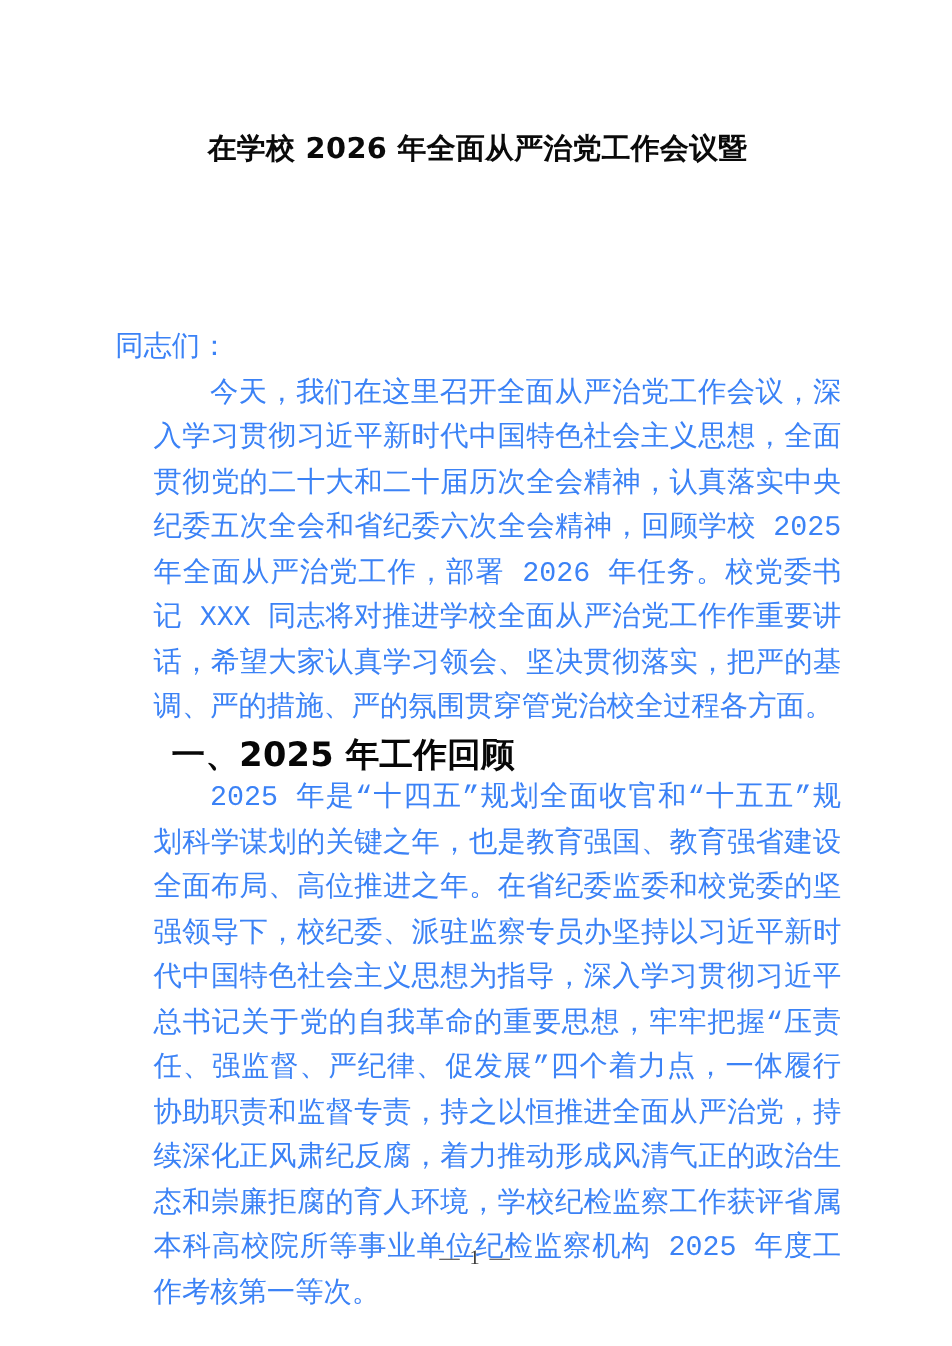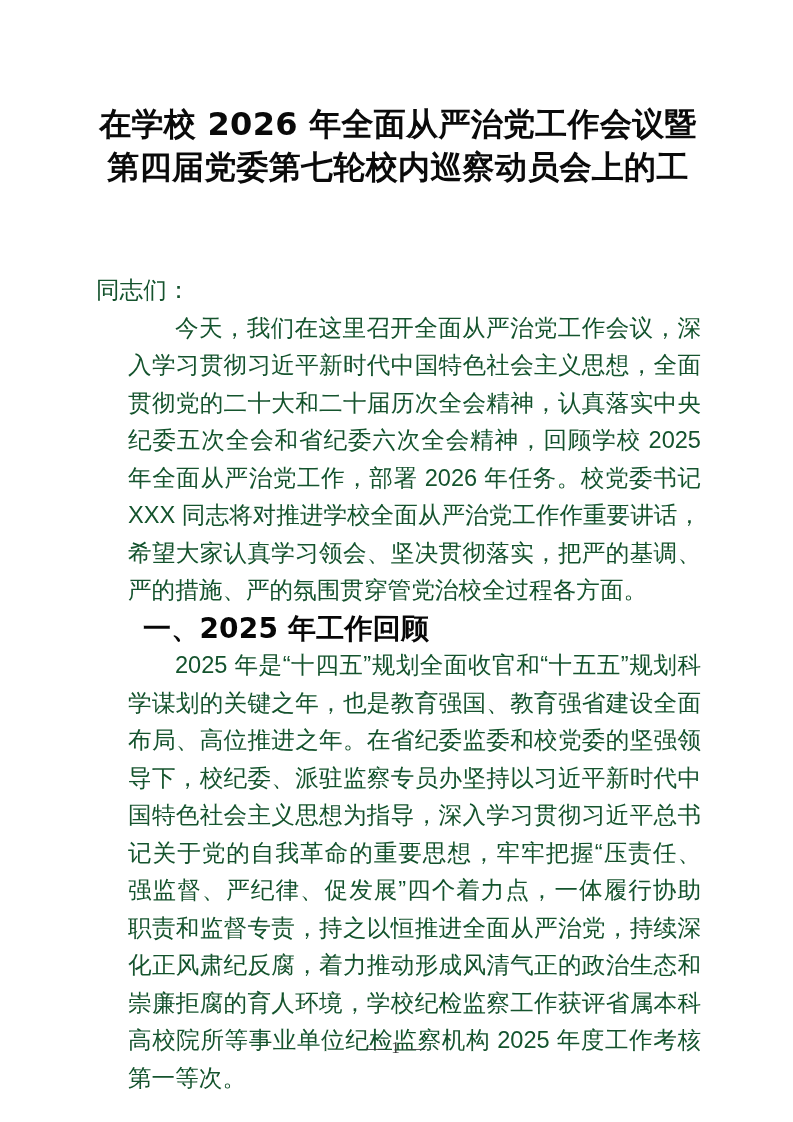--- a/index.html
+++ b/index.html
@@ -28,21 +28,21 @@
 
   
   .doc-title {
     position: absolute;
     left: 96px;
     top: 103px;
     width: 604px;
     text-align: center;
     font-family: "DejaVu Sans", "Liberation Sans", sans-serif;
     font-weight: 700;
-    font-size: 32px;
+    font-size: 24px;
     line-height: 43px;
     letter-spacing: 0.3px;
     color: #0a0a0a;
   }
   .doc-title .t-line {
     display: block;
     white-space: nowrap;
   }
 
   
@@ -53,22 +53,22 @@
     width: 605px;
   }
 
   p.para, p.salutation, p.heading {
     margin: 0;
     padding: 0;
     font-size: 23.6px;
     line-height: 37.5px;
     text-align: justify;
     text-justify: inter-character;
-    color: #14532d;
-    font-family: Liberation Sans, sans-serif;
+    color: #3b82f6;
+    font-family: Liberation Mono, monospace;
   }
 
   p.salutation {
     text-align: left;
     text-indent: 0;
   }
 
   p.para {
     text-indent: 47px;
     margin-left: 32px;
@@ -97,21 +97,20 @@
     letter-spacing: 2px;
   }
 </style>
 </head>
 <body>
 
 <div class="page">
 
   <div class="doc-title">
     <span class="t-line">在学校 2026 年全面从严治党工作会议暨</span>
-    <span class="t-line">第四届党委第七轮校内巡察动员会上的工</span>
   </div>
 
   <div class="body-area">
 
     <p class="salutation">同志们：</p>
 
     <p class="para">今天，我们在这里召开全面从严治党工作会议，深入学习贯彻习近平新时代中国特色社会主义思想，全面贯彻党的二十大和二十届历次全会精神，认真落实中央纪委五次全会和省纪委六次全会精神，回顾学校 2025 年全面从严治党工作，部署 2026 年任务。校党委书记 XXX 同志将对推进学校全面从严治党工作作重要讲话，希望大家认真学习领会、坚决贯彻落实，把严的基调、严的措施、严的氛围贯穿管党治校全过程各方面。</p>
 
     <p class="heading">一、2025 年工作回顾</p>
 

